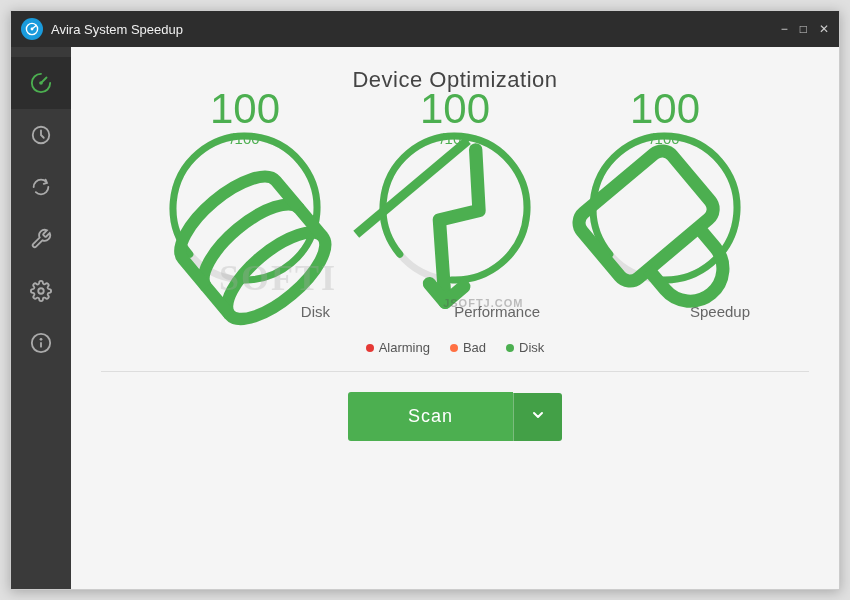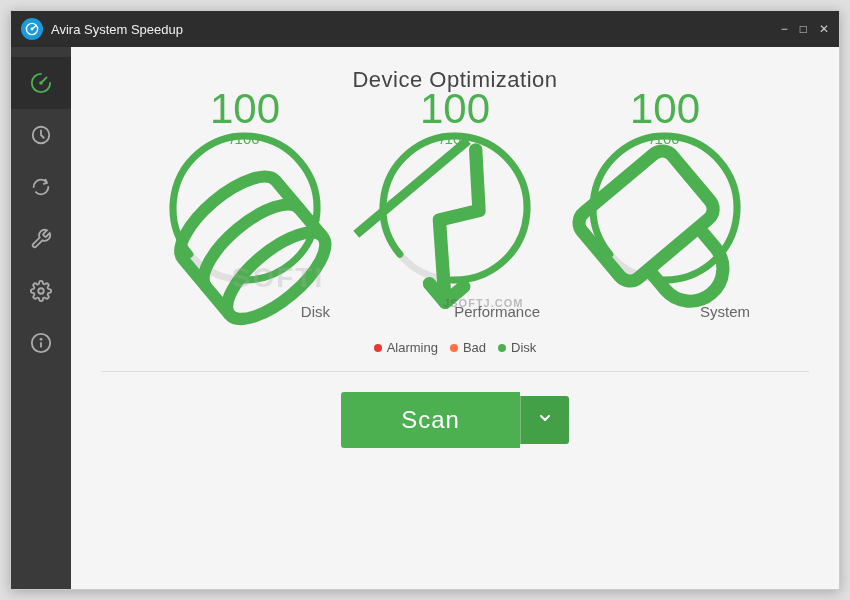--- a/index.html
+++ b/index.html
@@ -218,21 +218,21 @@
       pointer-events: none;
       letter-spacing: 1px;
       top: 58%;
       left: 56%;
       transform: translate(-50%,-50%);
     }
 
     
     .legend {
       display: flex;
-      gap: 12px;
+      gap: 20px;
       align-items: center;
       margin-bottom: 16px;
     }
 
     .legend-item {
       display: flex;
       align-items: center;
       gap: 5px;
       font-size: 13px;
       color: #555;
@@ -257,21 +257,21 @@
       display: flex;
       align-items: center;
       gap: 0;
     }
 
     .scan-btn {
       background: #4caf50;
       color: #fff;
       border: none;
       padding: 14px 60px;
-      font-size: 24px;
+      font-size: 18px;
       font-weight: 500;
       cursor: pointer;
       border-radius: 3px 0 0 3px;
       letter-spacing: 1px;
       transition: background 0.15s;
     }
 
     .scan-dropdown {
       background: #43a047;
       color: #fff;
@@ -424,25 +424,25 @@
                 <span class="gauge-max">/100</span>
                 <div class="gauge-icon">
                   
                   <svg width="22" height="26" viewBox="0 0 22 26" fill="none">
                     <rect x="2" y="11" width="18" height="13" rx="2" stroke="#4caf50" stroke-width="2" fill="none"></rect>
                     <path d="M6 11V7a5 5 0 0 1 10 0v4" stroke="#4caf50" stroke-width="2" fill="none"></path>
                   </svg>
                 </div>
               </div>
             </div>
-            <span class="gauge-label">System</span>
+            <span class="gauge-label">Speedup</span>
           </div>
         </div>
 
-        <div class="watermark" style="top:42%;left:25%;font-size:28px;">SOFTI</div>
+        <div class="watermark" style="top:42%;left:25%;font-size:36px;font-family:Liberation Serif, serif;">SOFTI</div>
         <div class="watermark2" style="top:47%;left:54%;font-size:11px;position:absolute;color:rgba(80,80,80,0.35);letter-spacing:1px;font-weight:bold;">JSOFTJ.COM</div>
 
         <div class="legend">
           <div class="legend-item">
             <div class="legend-dot" style="background:#e53935;"></div>
             <span>Alarming</span>
           </div>
           <div class="legend-item">
             <div class="legend-dot" style="background:#ff7043;"></div>
             <span>Bad</span>

